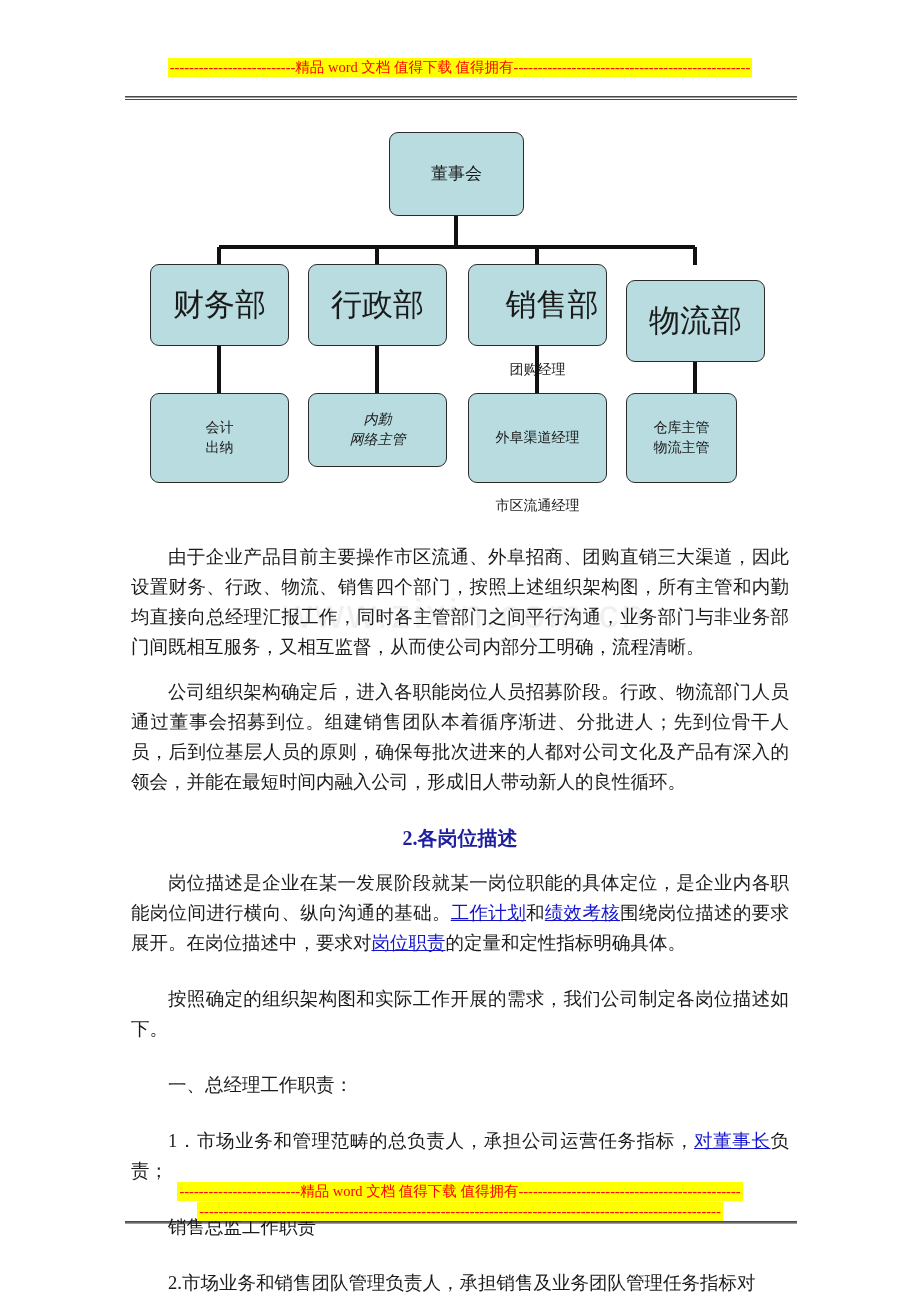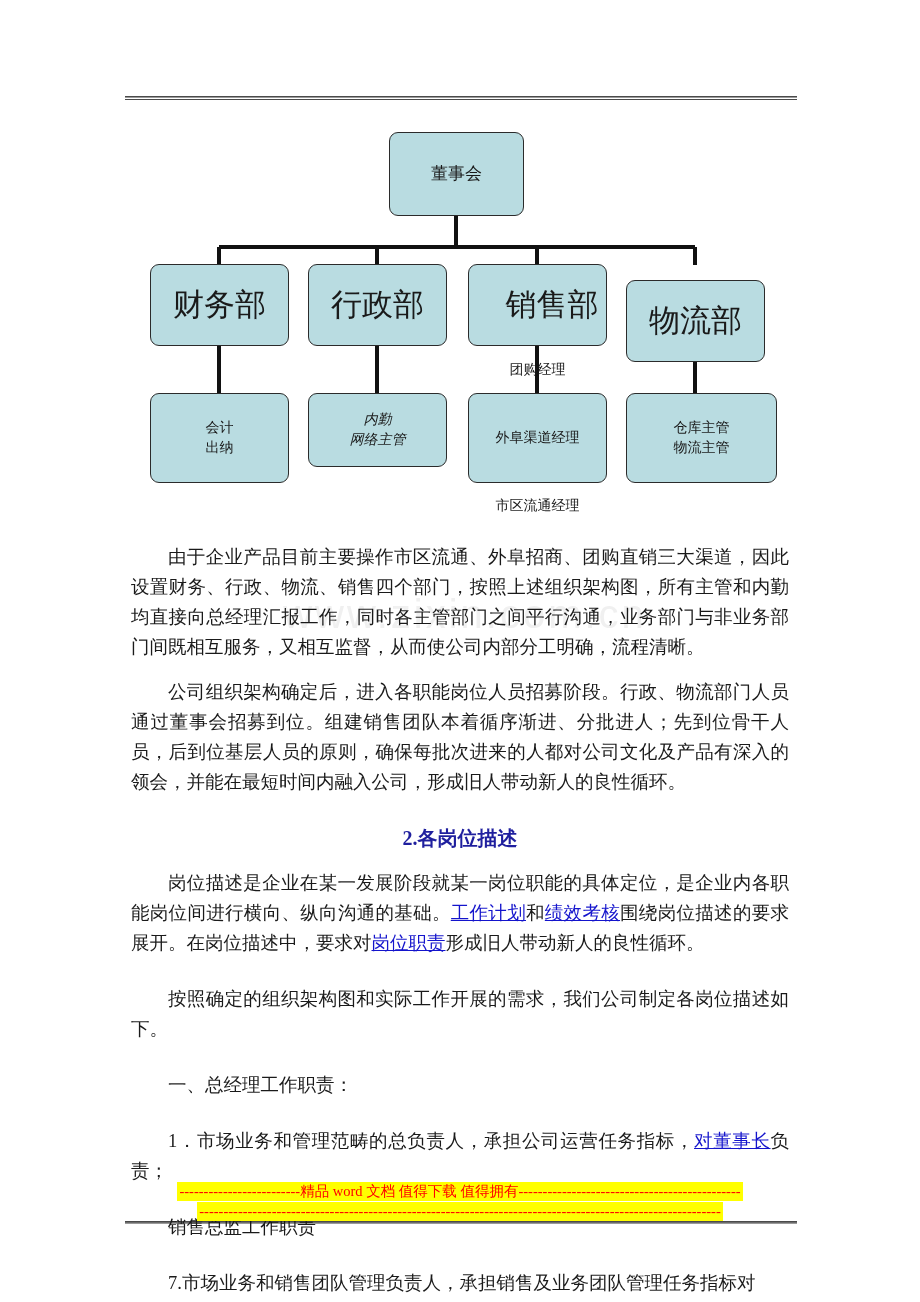--- a/index.html
+++ b/index.html
@@ -180,20 +180,23 @@
     box-sizing: border-box;
   }
 </style>
 </head>
 <body>
 
 <div class="page">
 
   <div class="watermark">www.zixin.com.cn</div>
 
+  <div class="header-banner">
+    <span class="banner-text">--------------------------精品 word 文档  值得下载  值得拥有-------------------------------------------------</span>
+  </div>
   <div class="header-rule"></div>
 
   <div class="orgchart">
 
     <svg class="org-svg" width="920" height="400">
 
       <line x1="456" y1="105" x2="456" y2="137" stroke="#111111" stroke-width="4"></line>
 
       <line x1="219" y1="137" x2="695" y2="137" stroke="#111111" stroke-width="4"></line>
 
@@ -231,53 +234,53 @@
     </div>
     <div class="org-box org-role" style="left:308px; top:283px; width:139px; height:74px;font-style:italic;">
       <span class="lbl">内勤</span>
       <span class="lbl">网络主管</span>
     </div>
     <div class="org-box org-role" style="left:468px; top:283px; width:139px; height:90px;gap:48px;">
       <span class="lbl">团购经理</span>
       <span class="lbl">外阜渠道经理</span>
       <span class="lbl">市区流通经理</span>
     </div>
-    <div class="org-box org-role" style="left:626px; top:283px; width:151px; height:90px;">
+    <div class="org-box org-role" style="left:626px; top:283px; width:111px; height:90px;">
       <span class="lbl">仓库主管</span>
       <span class="lbl">物流主管</span>
     </div>
   </div>
 
   <div class="content">
 
     <p class="para">由于企业产品目前主要操作市区流通、外阜招商、团购直销三大渠道，因此设置财务、行政、物流、销售四个部门，按照上述组织架构图，所有主管和内勤均直接向总经理汇报工作，同时各主管部门之间平行沟通，业务部门与非业务部门间既相互服务，又相互监督，从而使公司内部分工明确，流程清晰。</p>
     <div class="gap-sm"></div>
 
     <p class="para">公司组织架构确定后，进入各职能岗位人员招募阶段。行政、物流部门人员通过董事会招募到位。组建销售团队本着循序渐进、分批进人；先到位骨干人员，后到位基层人员的原则，确保每批次进来的人都对公司文化及产品有深入的领会，并能在最短时间内融入公司，形成旧人带动新人的良性循环。</p>
     <div class="gap-md"></div>
 
     <h2 class="section-heading">2.各岗位描述</h2>
     <div class="gap-sm"></div>
 
-    <p class="para"><span>岗位描述是企业在某一发展阶段就某一岗位职能的具体定位，是企业内各职能岗位间进行横向、纵向沟通的基础。</span><a class="doclink" href="#">工作计划</a><span>和</span><a class="doclink" href="#">绩效考核</a><span>围绕岗位描述的要求展开。在岗位描述中，要求对</span><a class="doclink" href="#">岗位职责</a><span>形成旧人带动新人的良性循环。</span></p>
+    <p class="para"><span>岗位描述是企业在某一发展阶段就某一岗位职能的具体定位，是企业内各职能岗位间进行横向、纵向沟通的基础。</span><a class="doclink" href="#">工作计划</a><span>和</span><a class="doclink" href="#">绩效考核</a><span>围绕岗位描述的要求展开。在岗位描述中，要求对</span><a class="doclink" href="#">岗位职责</a><span>的定量和定性指标明确具体。</span></p>
     <div class="gap-md"></div>
 
     <p class="para">按照确定的组织架构图和实际工作开展的需求，我们公司制定各岗位描述如下。</p>
     <div class="gap-md"></div>
 
     <p class="para">一、总经理工作职责：</p>
     <div class="gap-md"></div>
 
     <p class="para"><span>1．市场业务和管理范畴的总负责人，承担公司运营任务指标，</span><a class="doclink" href="#">对董事长</a><span>负责；</span></p>
     <div class="gap-md"></div>
 
     <p class="para">销售总监工作职责</p>
     <div class="gap-md"></div>
 
-    <p class="para">7.市场业务和销售团队管理负责人，承担销售及业务团队管理任务指标对</p>
+    <p class="para">2.市场业务和销售团队管理负责人，承担销售及业务团队管理任务指标对</p>
   </div>
 
   <div class="footer-banner">
     <span class="banner-text">-------------------------精品 word 文档  值得下载  值得拥有----------------------------------------------</span>
   </div>
   <div class="footer-line2">
     <span class="banner-text">------------------------------------------------------------------------------------------------------------</span>
   </div>
   <div class="footer-rule"></div>
 

